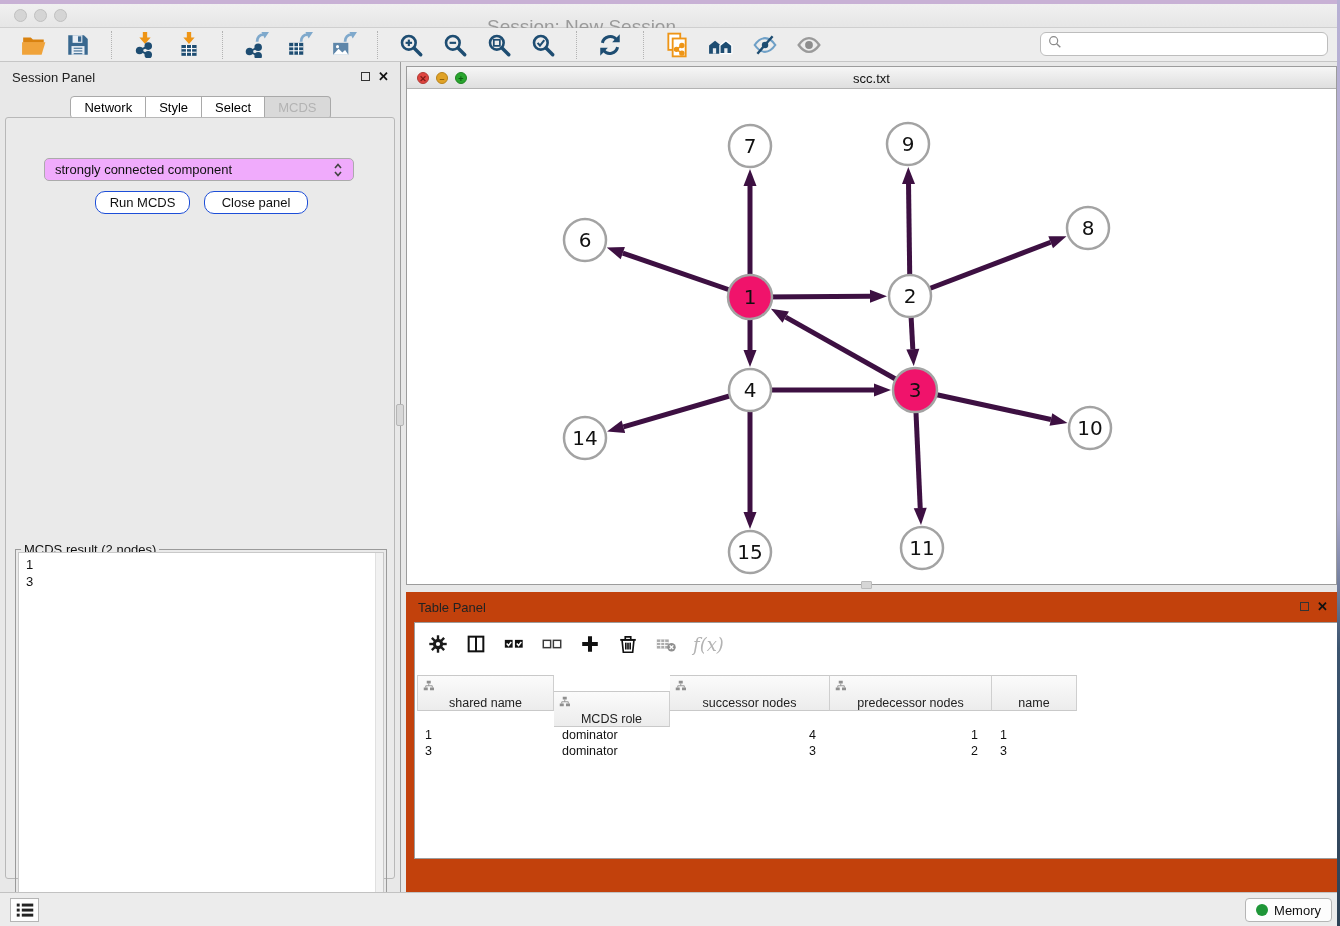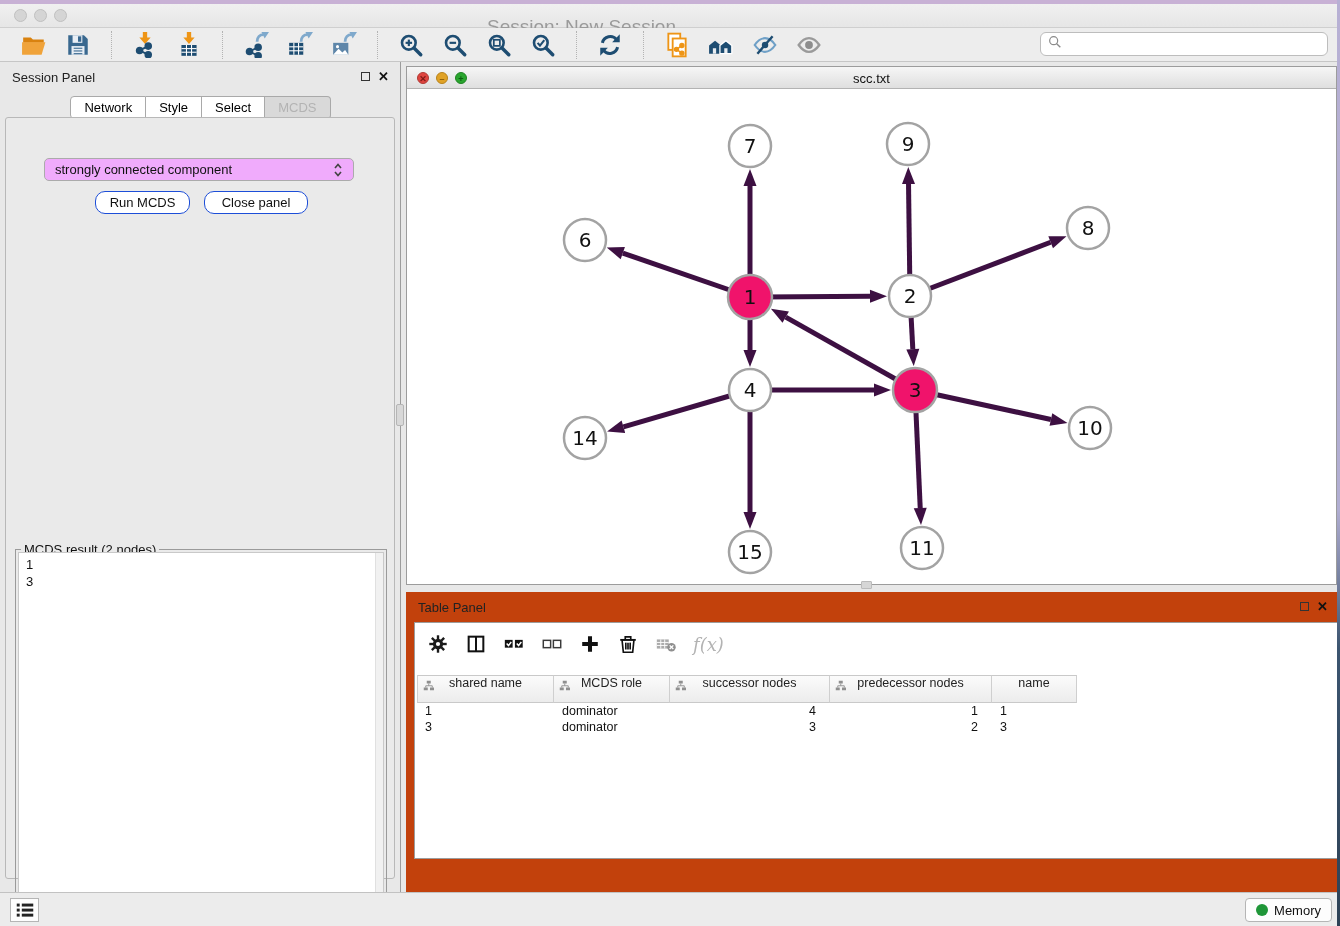--- a/index.html
+++ b/index.html
@@ -61,21 +61,21 @@
   #table-panel { left:406px; top:592px; width:934px; height:300px; background:#c2410c; }
   #tp-header { left:0; top:8px; width:100%; height:20px; }
   #tp-title { left:12px; top:0; font-size:13px; color:#222; }
   #tp-inner { left:8px; top:30px; width:1323px; height:237px; background:#fff; border:1px solid #9c9c9c; }
   #tp-toolbar { left:0; top:0; width:100%; height:42px; display:flex; align-items:center; padding-left:12px; gap:16px; }
   .tp-icon { width:22px; height:22px; display:inline-flex; align-items:center; justify-content:center; cursor:pointer; }
   .tp-icon.disabled { cursor:default; }
   #fx-label { font-size:18px; font-style:italic; font-family:"DejaVu Serif",serif; color:#b3b3b3; }
   #tp-grid { left:2px; top:52px; }
   .grid-header { display:flex; }
-  .gh-cell { position:relative; height:28px; background:linear-gradient(#fbfbfb,#ececec); border-top:1px solid #c9c9c9; border-bottom:1px solid #c9c9c9; border-right:1px solid #cfcfcf; font-size:12.5px; color:#222; display:flex; align-items:flex-start; justify-content:center; cursor:pointer; }
+  .gh-cell { position:relative; height:36px; background:linear-gradient(#fbfbfb,#ececec); border-top:1px solid #c9c9c9; border-bottom:1px solid #c9c9c9; border-right:1px solid #cfcfcf; font-size:12.5px; color:#222; display:flex; align-items:flex-end; justify-content:center; cursor:pointer; }
   .gh-cell:first-child { border-left:1px solid #cfcfcf; }
   .gh-icon { position:absolute; left:5px; top:4px; }
   .grid-row { display:flex; }
   .gr-cell { height:16px; font-size:12.5px; color:#111; padding:1px 8px 0 8px; overflow:hidden; white-space:nowrap; }
   .gr-cell.num { text-align:right; padding-right:14px; }
 
   #tp-tabs { left:0; top:274px; width:934px; text-align:center; }
 
   
   #status-bar { left:0; top:892px; width:1340px; height:34px; background:#ececec; border-top:1px solid #c2c2c2; }
@@ -458,21 +458,21 @@
             <span class="gh-icon"><svg width="12" height="12" viewBox="0 0 24 24">
                 <g fill="#8f8f8f">
                   <rect x="7.5" y="1.5" width="8" height="5.5"></rect>
                   <rect x="1.5" y="15" width="8" height="5.5"></rect>
                   <rect x="14" y="15" width="8" height="5.5"></rect>
                 </g>
                 <path d="M11.5 7v4.5M5.5 15v-3.5h13V15" stroke="#8f8f8f" fill="none" stroke-width="1.8"></path>
               </svg></span>
             <span>shared name</span>
           </div>
-          <div class="gh-cell" style="width: 116px;">
+          <div class="gh-cell" style="width: 116px; margin-top: 16px;">
             <span class="gh-icon"><svg width="12" height="12" viewBox="0 0 24 24">
                 <g fill="#8f8f8f">
                   <rect x="7.5" y="1.5" width="8" height="5.5"></rect>
                   <rect x="1.5" y="15" width="8" height="5.5"></rect>
                   <rect x="14" y="15" width="8" height="5.5"></rect>
                 </g>
                 <path d="M11.5 7v4.5M5.5 15v-3.5h13V15" stroke="#8f8f8f" fill="none" stroke-width="1.8"></path>
               </svg></span>
             <span>MCDS role</span>
           </div>

